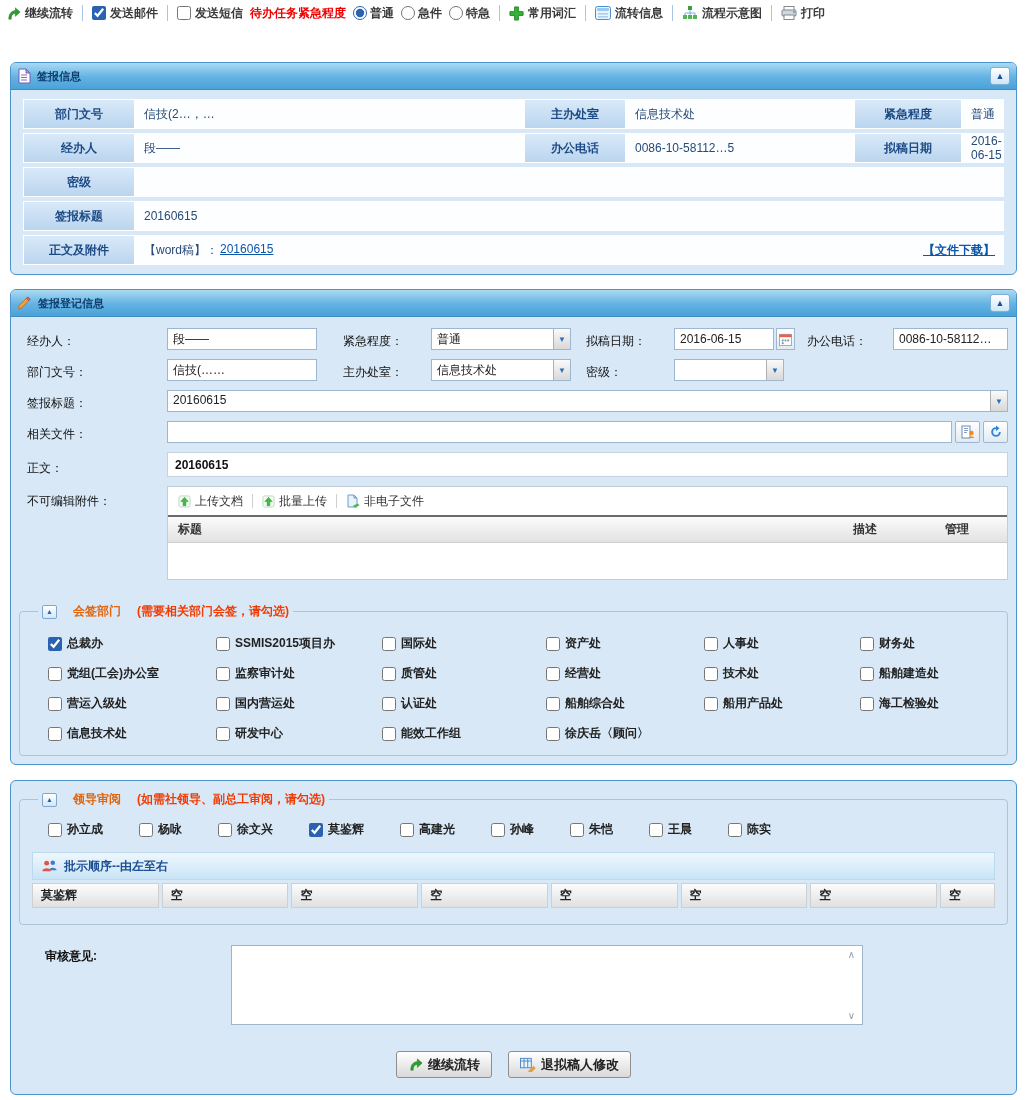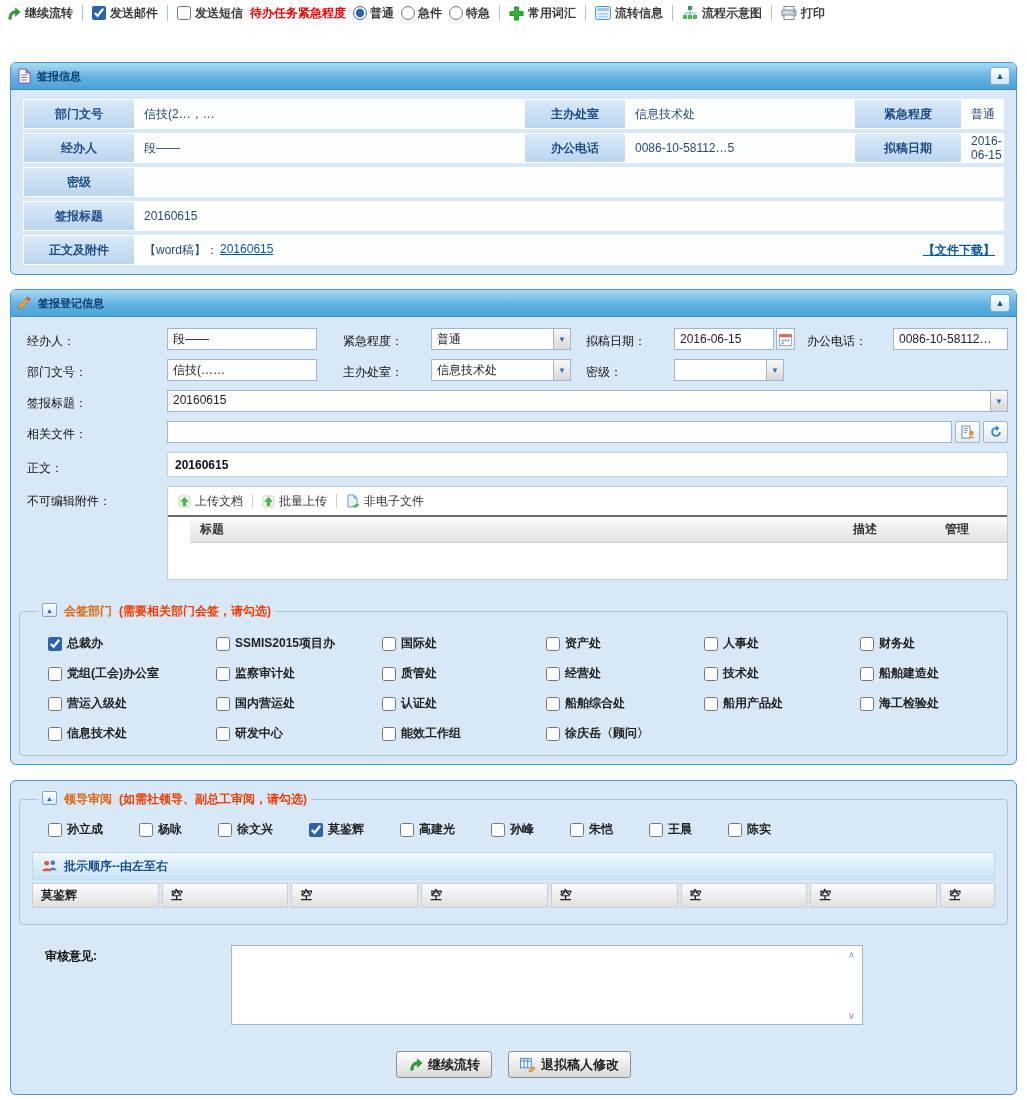--- a/index.html
+++ b/index.html
@@ -84,26 +84,26 @@
   .grow { flex:1; min-width:0; }
   .body-box {
     flex:1; height:25px; background:#fff; border:1px solid #c6d2de;
     display:flex; align-items:center; padding:0 7px; font-weight:bold; color:#111;
   }
   
   .attach { flex:1; border:1px solid #c3cdd8; background:#fff; }
   .attach-toolbar { height:30px; display:flex; align-items:center; gap:9px; padding:0 10px; border-bottom:2px solid #6b6b6b; }
   .at-item { display:flex; align-items:center; gap:4px; color:#333; cursor:pointer; }
   .at-sep { width:1px; height:14px; background:#cfcfcf; }
-  .attach-head { height:26px; display:flex; align-items:center; background:linear-gradient(#fbfbfb,#e2e2e2); border-bottom:1px solid #cfcfcf; font-weight:bold; color:#333;margin-left:22px; }
+  .attach-head { height:26px; display:flex; align-items:center; background:linear-gradient(#fbfbfb,#e2e2e2); border-bottom:1px solid #cfcfcf; font-weight:bold; color:#333; }
   .ah-title { flex:1; padding-left:10px; } .ah-desc { width:92px; flex:none; } .ah-manage { width:62px; flex:none; }
   .attach-body { height:36px; background:#fff; }
   
   fieldset { margin:12px 8px 8px; border:1px solid #adc3d6; border-radius:4px; padding:10px 6px 13px; }
-  legend { display:flex; align-items:flex-start; gap:7px; margin-left:12px; padding:0 4px; font-weight:bold; }
+  legend { display:flex; align-items:center; gap:16px; margin-left:12px; padding:0 4px; font-weight:bold; }
   .legend-title { color:#e2640a; }
   .legend-hint { color:#f33a00; }
   .mini-collapse {
     width:15px; height:14px; border:1px solid #7fa8cc; border-radius:2px;
     background:linear-gradient(#ffffff,#d4e7f6); color:#2a63b0; font-size:7px;
     display:flex; align-items:center; justify-content:center; cursor:pointer;
   }
   .dept-grid { display:grid; grid-template-columns:168px 166px 164px 158px 156px auto; row-gap:13px; padding:5px 2px 0 22px; }
   .cb { display:flex; align-items:center; gap:5px; font-weight:bold; color:#222; white-space:nowrap; cursor:pointer; }
   

